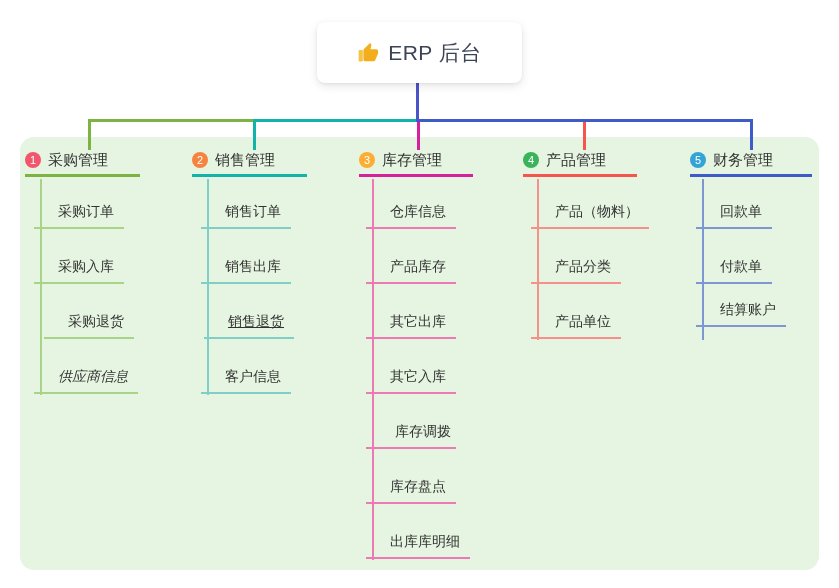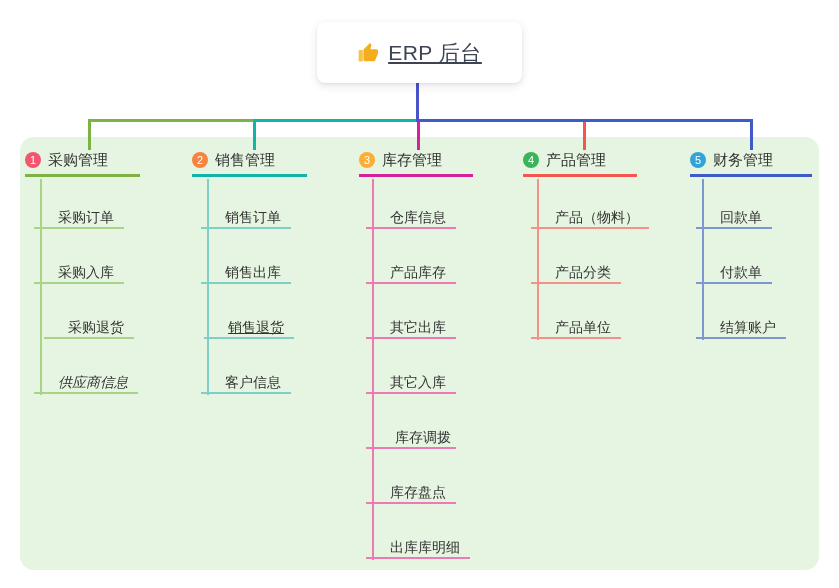--- a/index.html
+++ b/index.html
@@ -10,37 +10,37 @@
   .canvas{position:absolute;inset:0;}
   .panel{
     position:absolute;left:20px;top:137px;width:799px;height:433px;
     background:#e6f5e1;border-radius:14px;
   }
   .root-card{
     position:absolute;left:317px;top:22px;width:205px;height:61px;
     background:#ffffff;border-radius:8px;
     box-shadow:0 3px 10px rgba(0,0,0,.10), 0 1px 3px rgba(0,0,0,.06);
     display:flex;align-items:center;justify-content:center;gap:9px;
-    font-size:21px;font-weight:500;color:#3c4454;letter-spacing:.5px;text-decoration:underline;
+    font-size:21px;font-weight:500;color:#3c4454;letter-spacing:.5px;
   }
   .line{position:absolute;}
   .branch-header{
     position:absolute;height:31px;box-sizing:border-box;
     display:flex;align-items:center;gap:7px;
     font-size:15px;font-weight:500;color:#333333;
   }
   .badge{
     width:16px;height:16px;border-radius:50%;flex:0 0 auto;
     color:#ffffff;font-size:11px;font-weight:400;line-height:16px;text-align:center;
   }
   .leaf{
     position:absolute;height:30px;box-sizing:border-box;
     display:flex;align-items:flex-end;
     font-size:14px;color:#333333;
-    padding-left:24px;
+    padding-left:24px;padding-bottom:6px;
   }
   .thumb-icon{display:block;}
 </style>
 </head>
 <body>
 
 <div class="canvas">
   <div class="panel"></div>
   <div id="connectors">
       <div class="line" style="left: 88px; top: 119px; width: 168px; height: 3px; background: rgb(124, 179, 66);"></div>
@@ -139,17 +139,17 @@
         <span class="badge" style="background: rgb(52, 164, 215);">5</span>
         <span>财务管理</span>
       </div>
       <div class="line" style="left: 702px; top: 179px; width: 2px; height: 161px; background: rgb(126, 150, 210);"></div>
       <div class="leaf" style="left: 696px; top: 199px; width: 76px; border-bottom: 2px solid rgb(126, 150, 210);">
         <span>回款单</span>
       </div>
       <div class="leaf" style="left: 696px; top: 254px; width: 76px; border-bottom: 2px solid rgb(126, 150, 210);">
         <span>付款单</span>
       </div>
-      <div class="leaf" style="left: 696px; top: 309px; width: 90px; border-bottom: 2px solid rgb(126, 150, 210);">
+      <div class="leaf" style="left: 696px; top: 297px; width: 90px; border-bottom: 2px solid rgb(126, 150, 210);">
         <span>结算账户</span>
       </div>
     </div>
 </div>
 
 </body></html>

